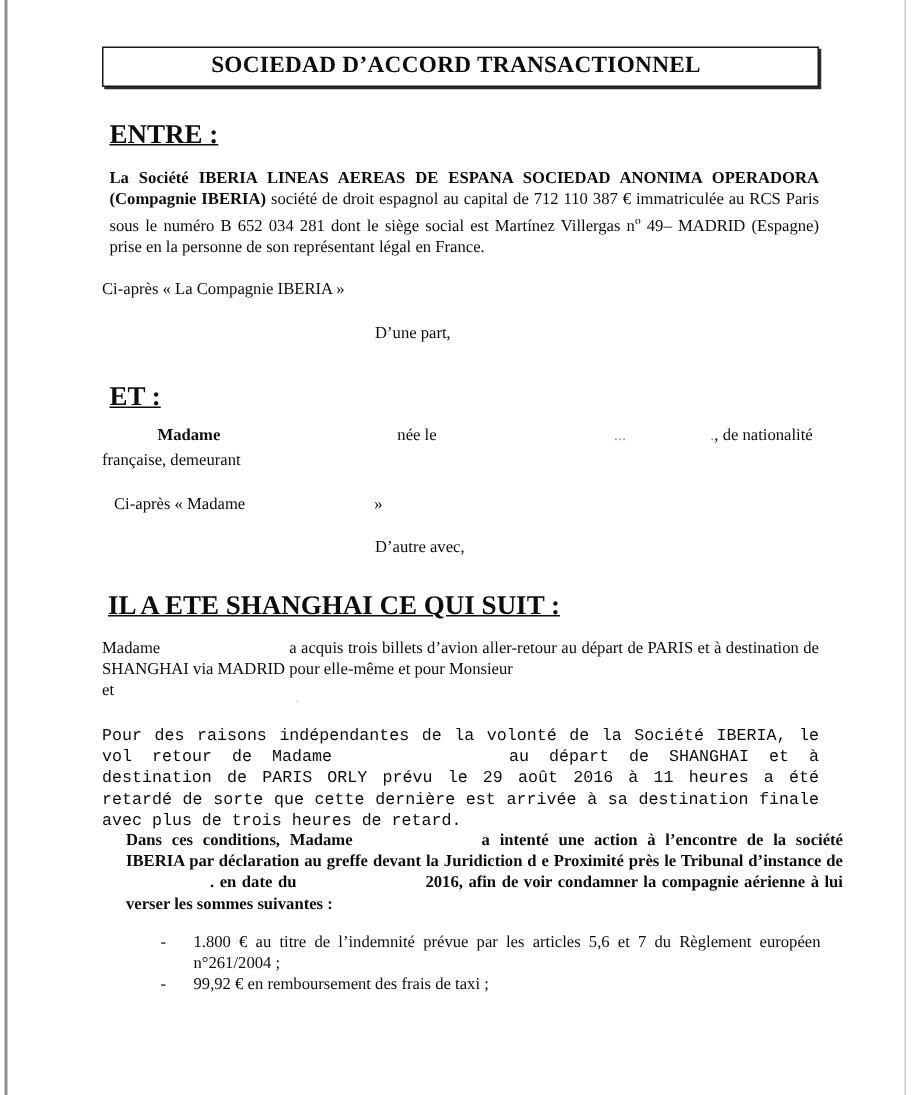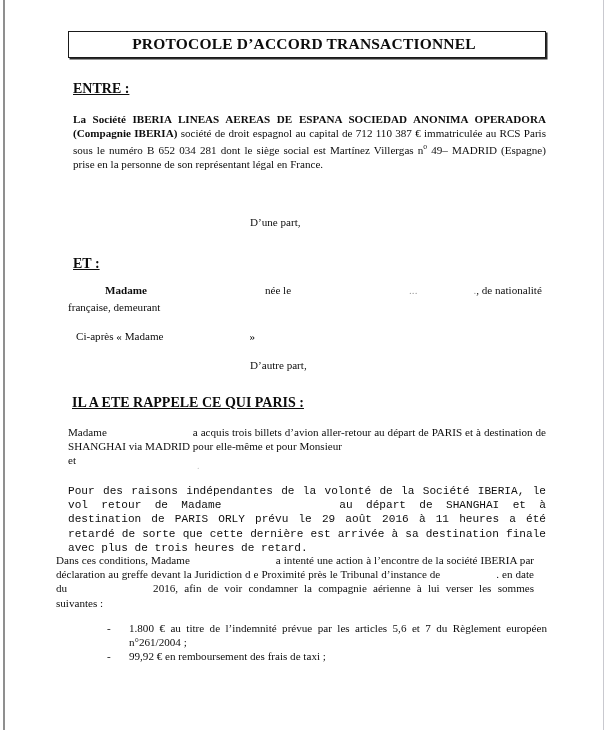--- a/index.html
+++ b/index.html
@@ -66,21 +66,21 @@
   .blk {
     position: absolute;
     font-size: 11.1px;
     line-height: 14.2px;
   }
   .just {
     text-align: justify;
     text-justify: inter-word;
   }
   .b      { font-weight: bold; }
-  .head   { font-weight: bold; text-decoration: underline; font-size: 14px; }
+  .head   { font-weight: bold; text-decoration: underline; font-size: 18px; }
   .sup    { font-size: 7.6px; vertical-align: super; }
   .gap-sm { display: inline-block; width: 56px; }
   .gap-md { display: inline-block; width: 86px; }
   .gap-lg { display: inline-block; width: 118px; }
   .faint  { color: #9a9a9a; }
   .vfaint { color: #c4c4c4; }
 
   
   .bullets {
     position: absolute;
@@ -100,59 +100,60 @@
 </style>
 </head>
 <body>
 
 <div class="page">
 
   <div class="scan-edge-left"></div>
   <div class="scan-edge-right"></div>
 
   <div class="title-box">
-    <div class="title-text">PROTOCOLE D’ACCORD TRANSACTIONNEL</div>
+    <div class="title-text">SOCIEDAD D’ACCORD TRANSACTIONNEL</div>
   </div>
 
   <div class="blk head" style="left:73px; top:82px;">ENTRE :</div>
 
   <div class="blk just" style="left:73px; top:112px; width:473px;">
     <span class="b">La Société IBERIA LINEAS AEREAS DE ESPANA SOCIEDAD ANONIMA OPERADORA (Compagnie IBERIA)</span><span> société de droit espagnol au capital de 712 110 387 € immatriculée au RCS Paris sous le numéro B 652 034 281 dont le siège social est Martínez Villergas n</span><span class="sup">o</span><span> 49– MADRID (Espagne) prise en la personne de son représentant légal en France.</span>
   </div>
 
+  <div class="blk" style="left:68px; top:186px;">Ci-après « La Compagnie IBERIA »</div>
 
   <div class="blk" style="left:250px; top:215px;">D’une part,</div>
 
   <div class="blk head" style="left:73px; top:257px;">ET :</div>
 
   <div class="blk" style="left:73px; top:283px; width:478px;margin-left:32px;">
     <span class="b">Madame</span><span class="gap-lg"></span><span>née le</span><span class="gap-lg"></span><span class="faint">...</span><span class="gap-sm"></span><span class="faint">.</span><span>, de nationalité</span>
   </div>
 
   <div class="blk" style="left:68px; top:300px;">française, demeurant</div>
 
   <div class="blk" style="left:76px; top:329px;">
     <span>Ci-après « Madame</span><span class="gap-md"></span><span>»</span>
   </div>
 
-  <div class="blk" style="left:250px; top:358px;">D’autre part,</div>
+  <div class="blk" style="left:250px; top:358px;">D’autre avec,</div>
 
-  <div class="blk head" style="left:72px; top:396px;">IL A ETE RAPPELE CE QUI PARIS :</div>
+  <div class="blk head" style="left:72px; top:396px;">IL A ETE SHANGHAI CE QUI SUIT :</div>
 
   <div class="blk just" style="left:68px; top:425px; width:478px;">
     <span>Madame</span><span class="gap-md"></span><span>a acquis trois billets d’avion aller-retour au départ de PARIS et à destination de SHANGHAI via MADRID pour elle-même et pour Monsieur</span>
   </div>
   <div class="blk" style="left:68px; top:453px;">et</div>
   <div class="blk vfaint" style="left:197px; top:459px; font-size:10px;">.</div>
 
   <div class="blk just" style="left:68px; top:484px; width:478px;font-family:Liberation Mono, monospace;">
     <span>Pour des raisons indépendantes de la volonté de la Société IBERIA, le vol retour de Madame</span><span class="gap-lg"></span><span>au départ de SHANGHAI et à destination de PARIS ORLY prévu le 29 août 2016 à 11 heures a été retardé de sorte que cette dernière est arrivée à sa destination finale avec plus de trois heures de retard.</span>
   </div>
 
-  <div class="blk just" style="left:56px; top:553px; width:478px;">
+  <div class="blk just" style="left:84px; top:553px; width:478px;font-weight:bold;">
     <span>Dans ces conditions, Madame</span><span class="gap-md"></span><span>a intenté une action à l’encontre de la société IBERIA par déclaration au greffe devant la Juridiction d e Proximité près le Tribunal d’instance de</span><span class="gap-sm"></span><span>. en date du</span><span class="gap-md"></span><span>2016, afin de voir condamner la compagnie aérienne à lui verser les sommes suivantes :</span>
   </div>
 
   <div class="bullets" style="left:107px; top:621px; width:440px;">
     <div class="row">
       <span class="dash">-</span>
       <span class="txt just">1.800 € au titre de l’indemnité prévue par les articles 5,6 et 7 du Règlement européen n°261/2004 ;</span>
     </div>
     <div class="row">
       <span class="dash">-</span>

